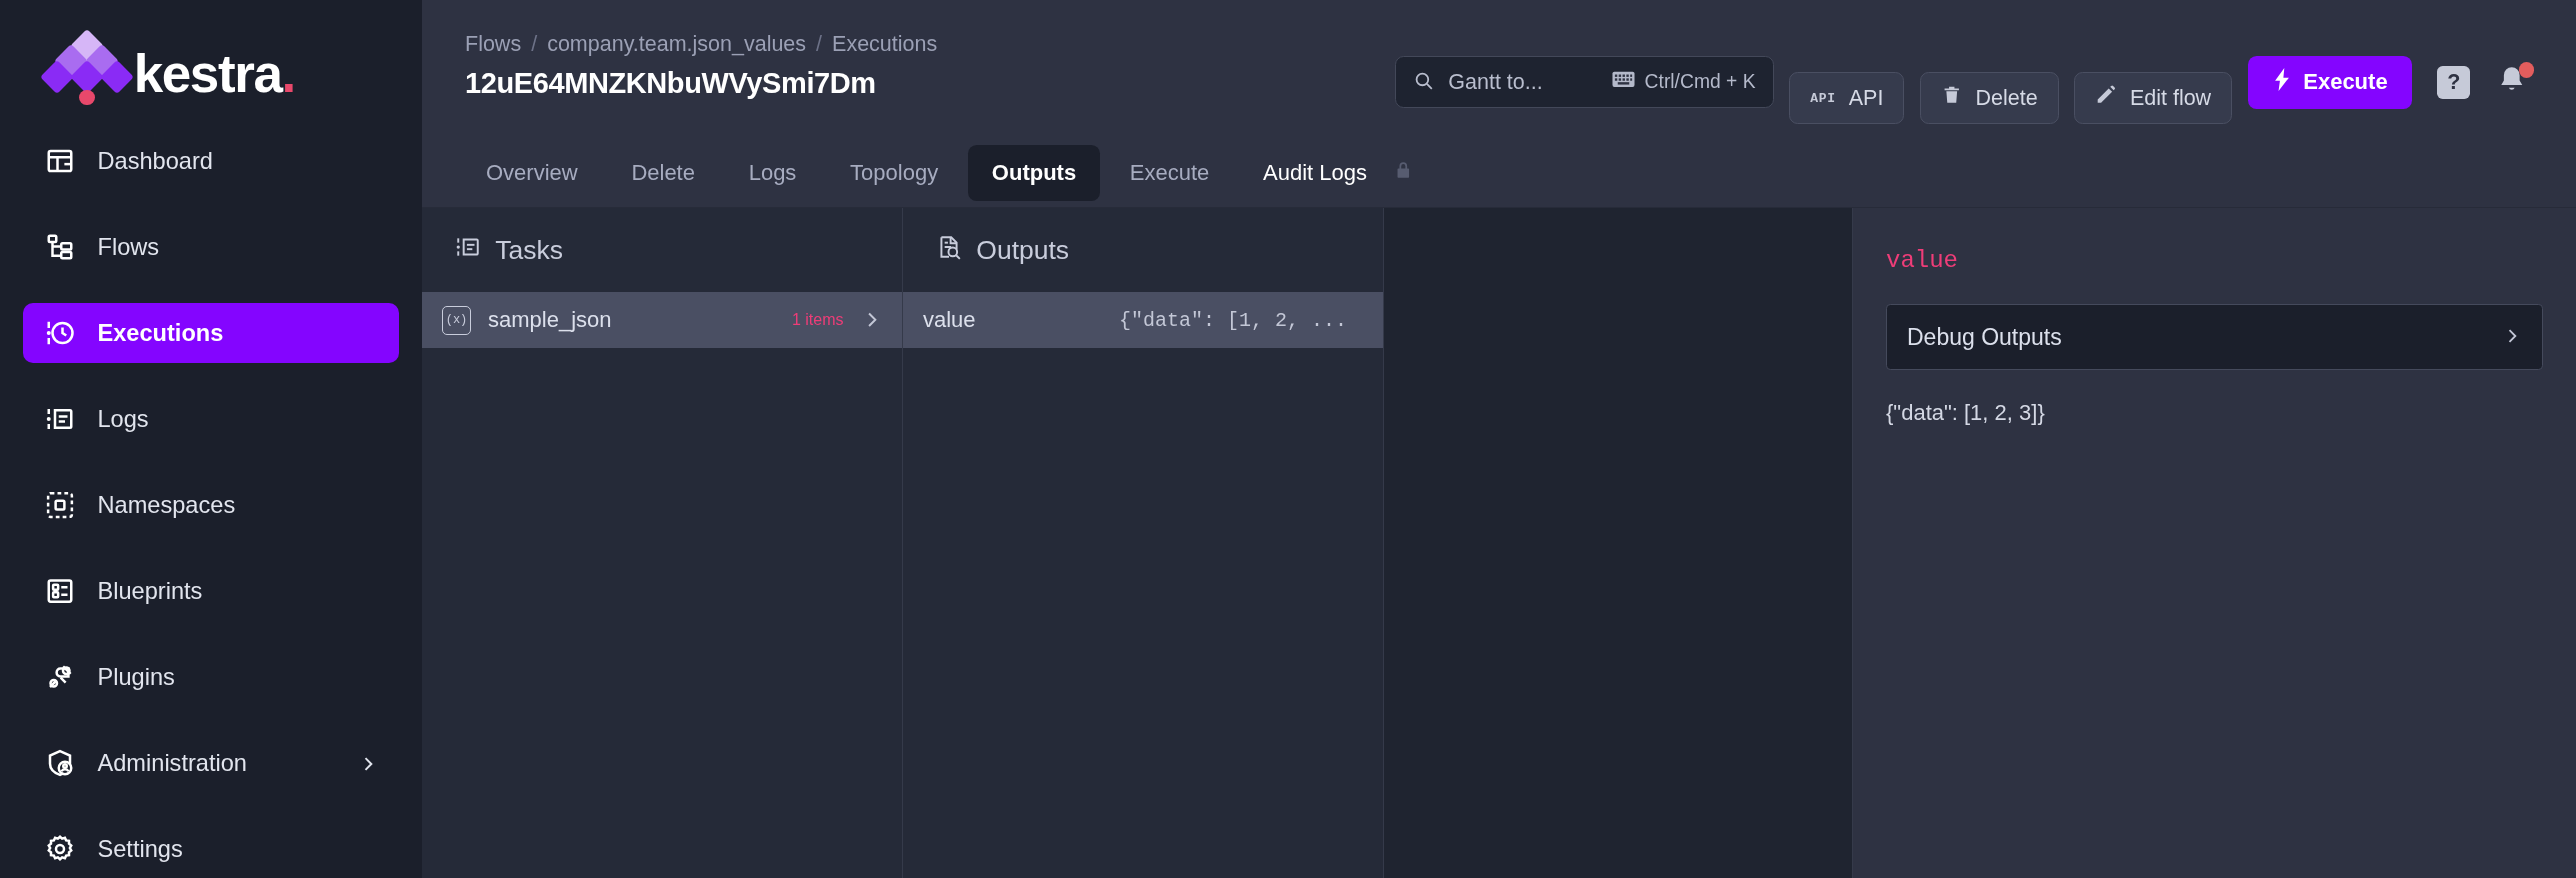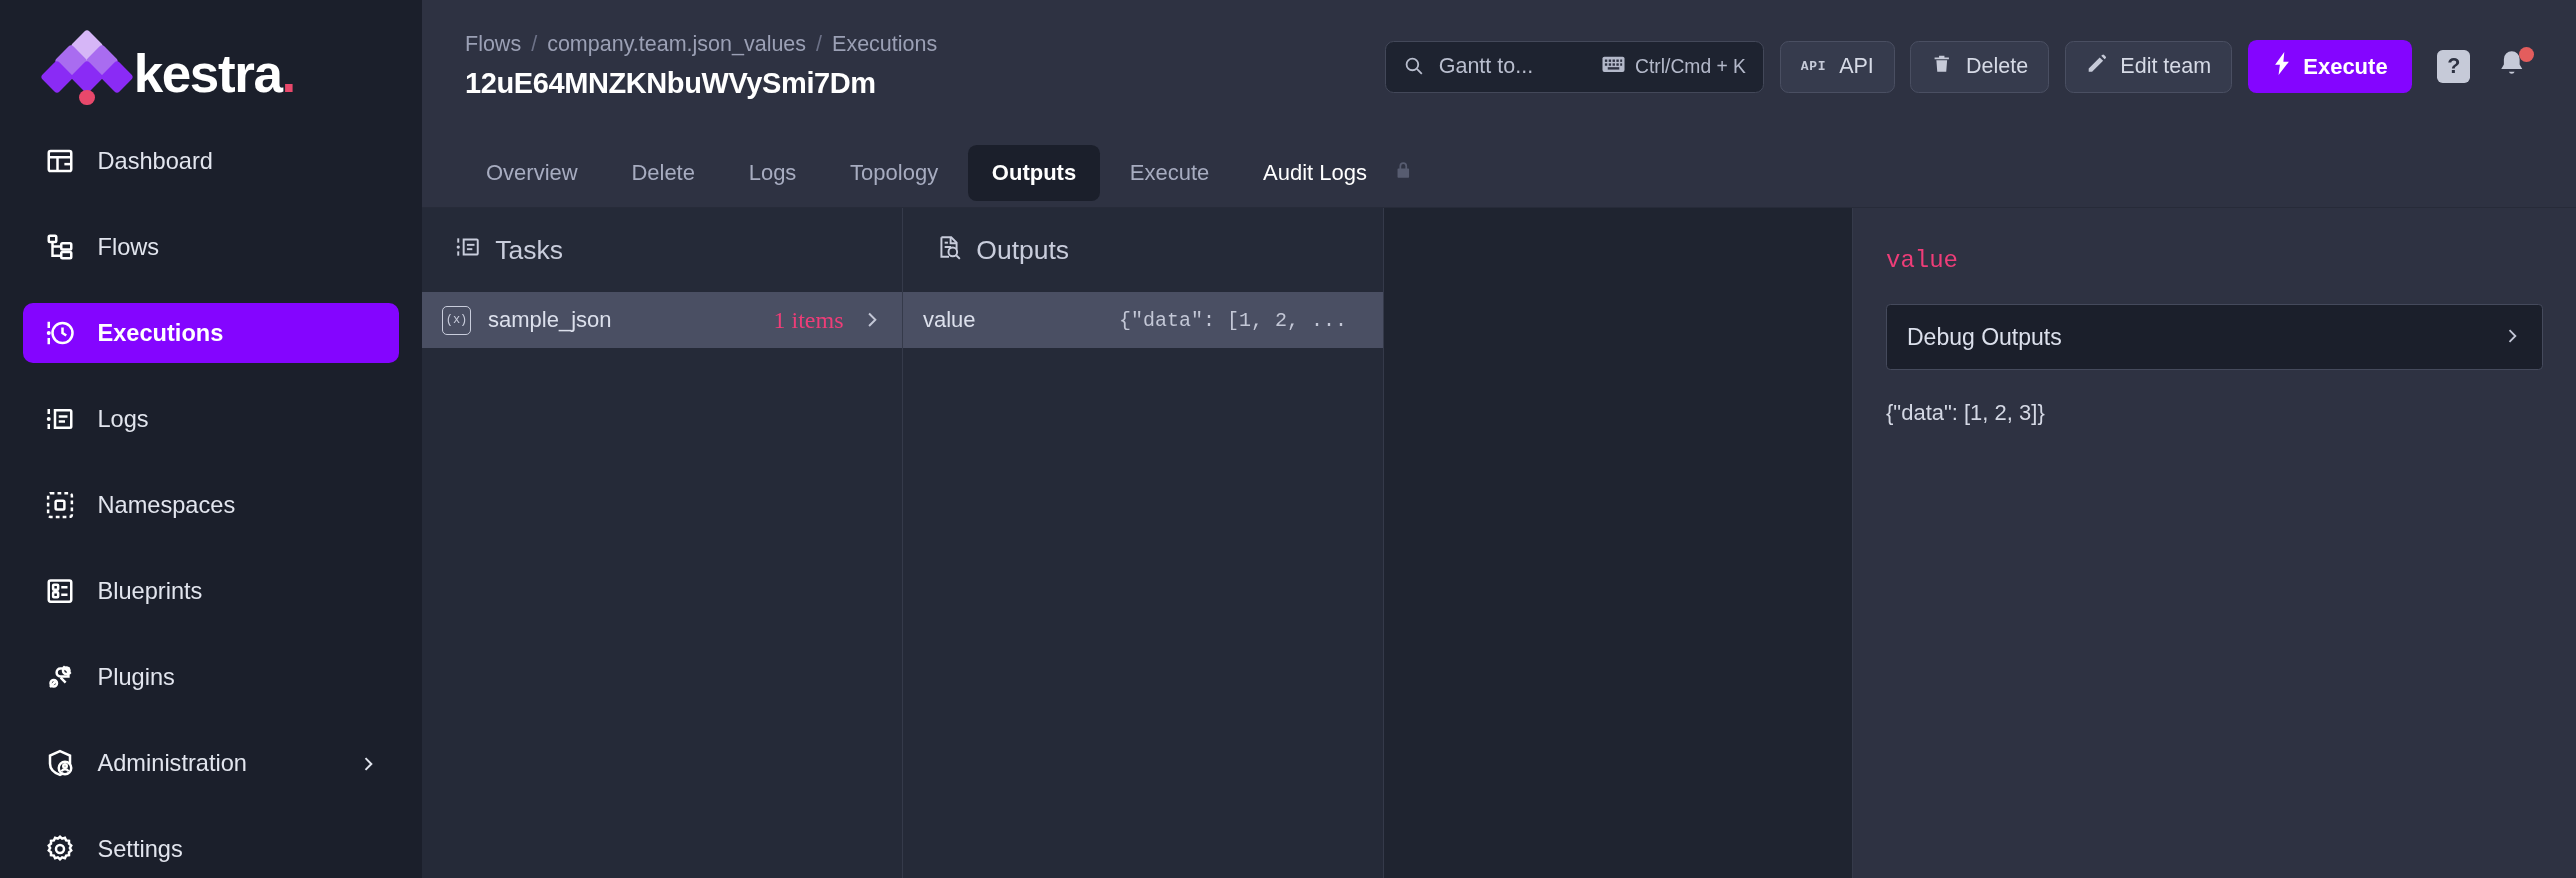--- a/index.html
+++ b/index.html
@@ -73,20 +73,21 @@
     cursor:text;
   }
   .jumpto .ph { flex:1; color:#B9BECE; font-size:21.5px; }
   .kbd-hint { display:flex; align-items:center; gap:10px; color:#B4B9CA; font-size:19.3px; }
   .btn {
     display:flex; align-items:center; gap:13px;
     height:52px; padding:0 20px;
     background:#363B4D; border:0.7px solid #4A4F62;
     border-radius:8.6px; color:#D6DAE6; font-size:21.5px; cursor:pointer;
     white-space:nowrap;
+    margin-top:32px;
   }
   .btn svg { width:21.5px; height:21.5px; fill:#C6CAD8; }
   .btn .apiglyph { font-size:13px; font-weight:700; letter-spacing:0.7px; color:#C6CAD8; font-family:"Liberation Mono", monospace; }
   .btn-execute {
     background:#8405FF; border:none; color:#fff; font-weight:700;
     padding:0 24px; height:53px; border-radius:8.6px;
     display:flex; align-items:center; gap:11.4px; font-size:22px; cursor:pointer;
   }
   .btn-execute svg { width:20px; height:23px; fill:#fff; }
   .help-btn {
@@ -132,21 +133,21 @@
     height:56px; display:flex; align-items:center;
     padding:0 20px; gap:17px; cursor:pointer;
   }
   .row.selected { background:#4A4F63; }
   .var-ico {
     width:29px; height:29px; flex:0 0 29px; border-radius:5px;
     border:1.4px solid #C9CDDC; display:flex; align-items:center; justify-content:center;
     font-family:"Liberation Mono", monospace; font-size:12px; color:#C9CDDC;
   }
   .row-label { color:#DCE0EC; font-size:22px; flex:1; white-space:nowrap; }
-  .row-count { color:#EE3D78; font-size:24px; font-family:Liberation Serif, serif; white-space:nowrap; }
+  .row-count { color:#EE3D78; font-size:16px; font-family:Liberation Sans, sans-serif; white-space:nowrap; }
   .row-chev { width:21.5px; height:21.5px; flex:0 0 21.5px; }
   .row-chev svg { width:21.5px; height:21.5px; stroke:#C3C7D6; fill:none; stroke-width:2.2; }
   .row-out-label { color:#DCE0EC; font-size:22px; width:179px; white-space:nowrap; }
   .row-out-value { color:#C3C7D6; font-size:20px; font-family:"Liberation Mono", monospace; white-space:nowrap; overflow:hidden; }
 
   
   .detail-key { color:#EE3D78; font-size:24px; font-family:"Liberation Mono", monospace; }
   .debug-box {
     margin-top:30px; height:66px; background:#1B1F2B;
     border:0.7px solid #454A5C; border-radius:4.3px;
@@ -357,21 +358,21 @@
           </span>
           <span>Delete</span>
         </div>
 
         <div class="btn">
           <span>
             <svg viewBox="0 0 24 24">
                 <path d="M3 17.2 L15.3 4.9 l3.8 3.8 L6.8 21 H3 z M17 3.2 l3.8 3.8 1.1 -1.1 a1.5 1.5 0 0 0 0 -2.1 L20.2 2.1 a1.5 1.5 0 0 0 -2.1 0 z"></path>
               </svg>
           </span>
-          <span>Edit team</span>
+          <span>Edit flow</span>
         </div>
 
         <div class="btn-execute">
           <span>
             <svg viewBox="0 0 14 20">
                 <path d="M9 0 L1 11 h4.2 L4 20 L13 8.4 H8.2 z"></path>
               </svg>
           </span>
           <span>Execute</span>
         </div>

